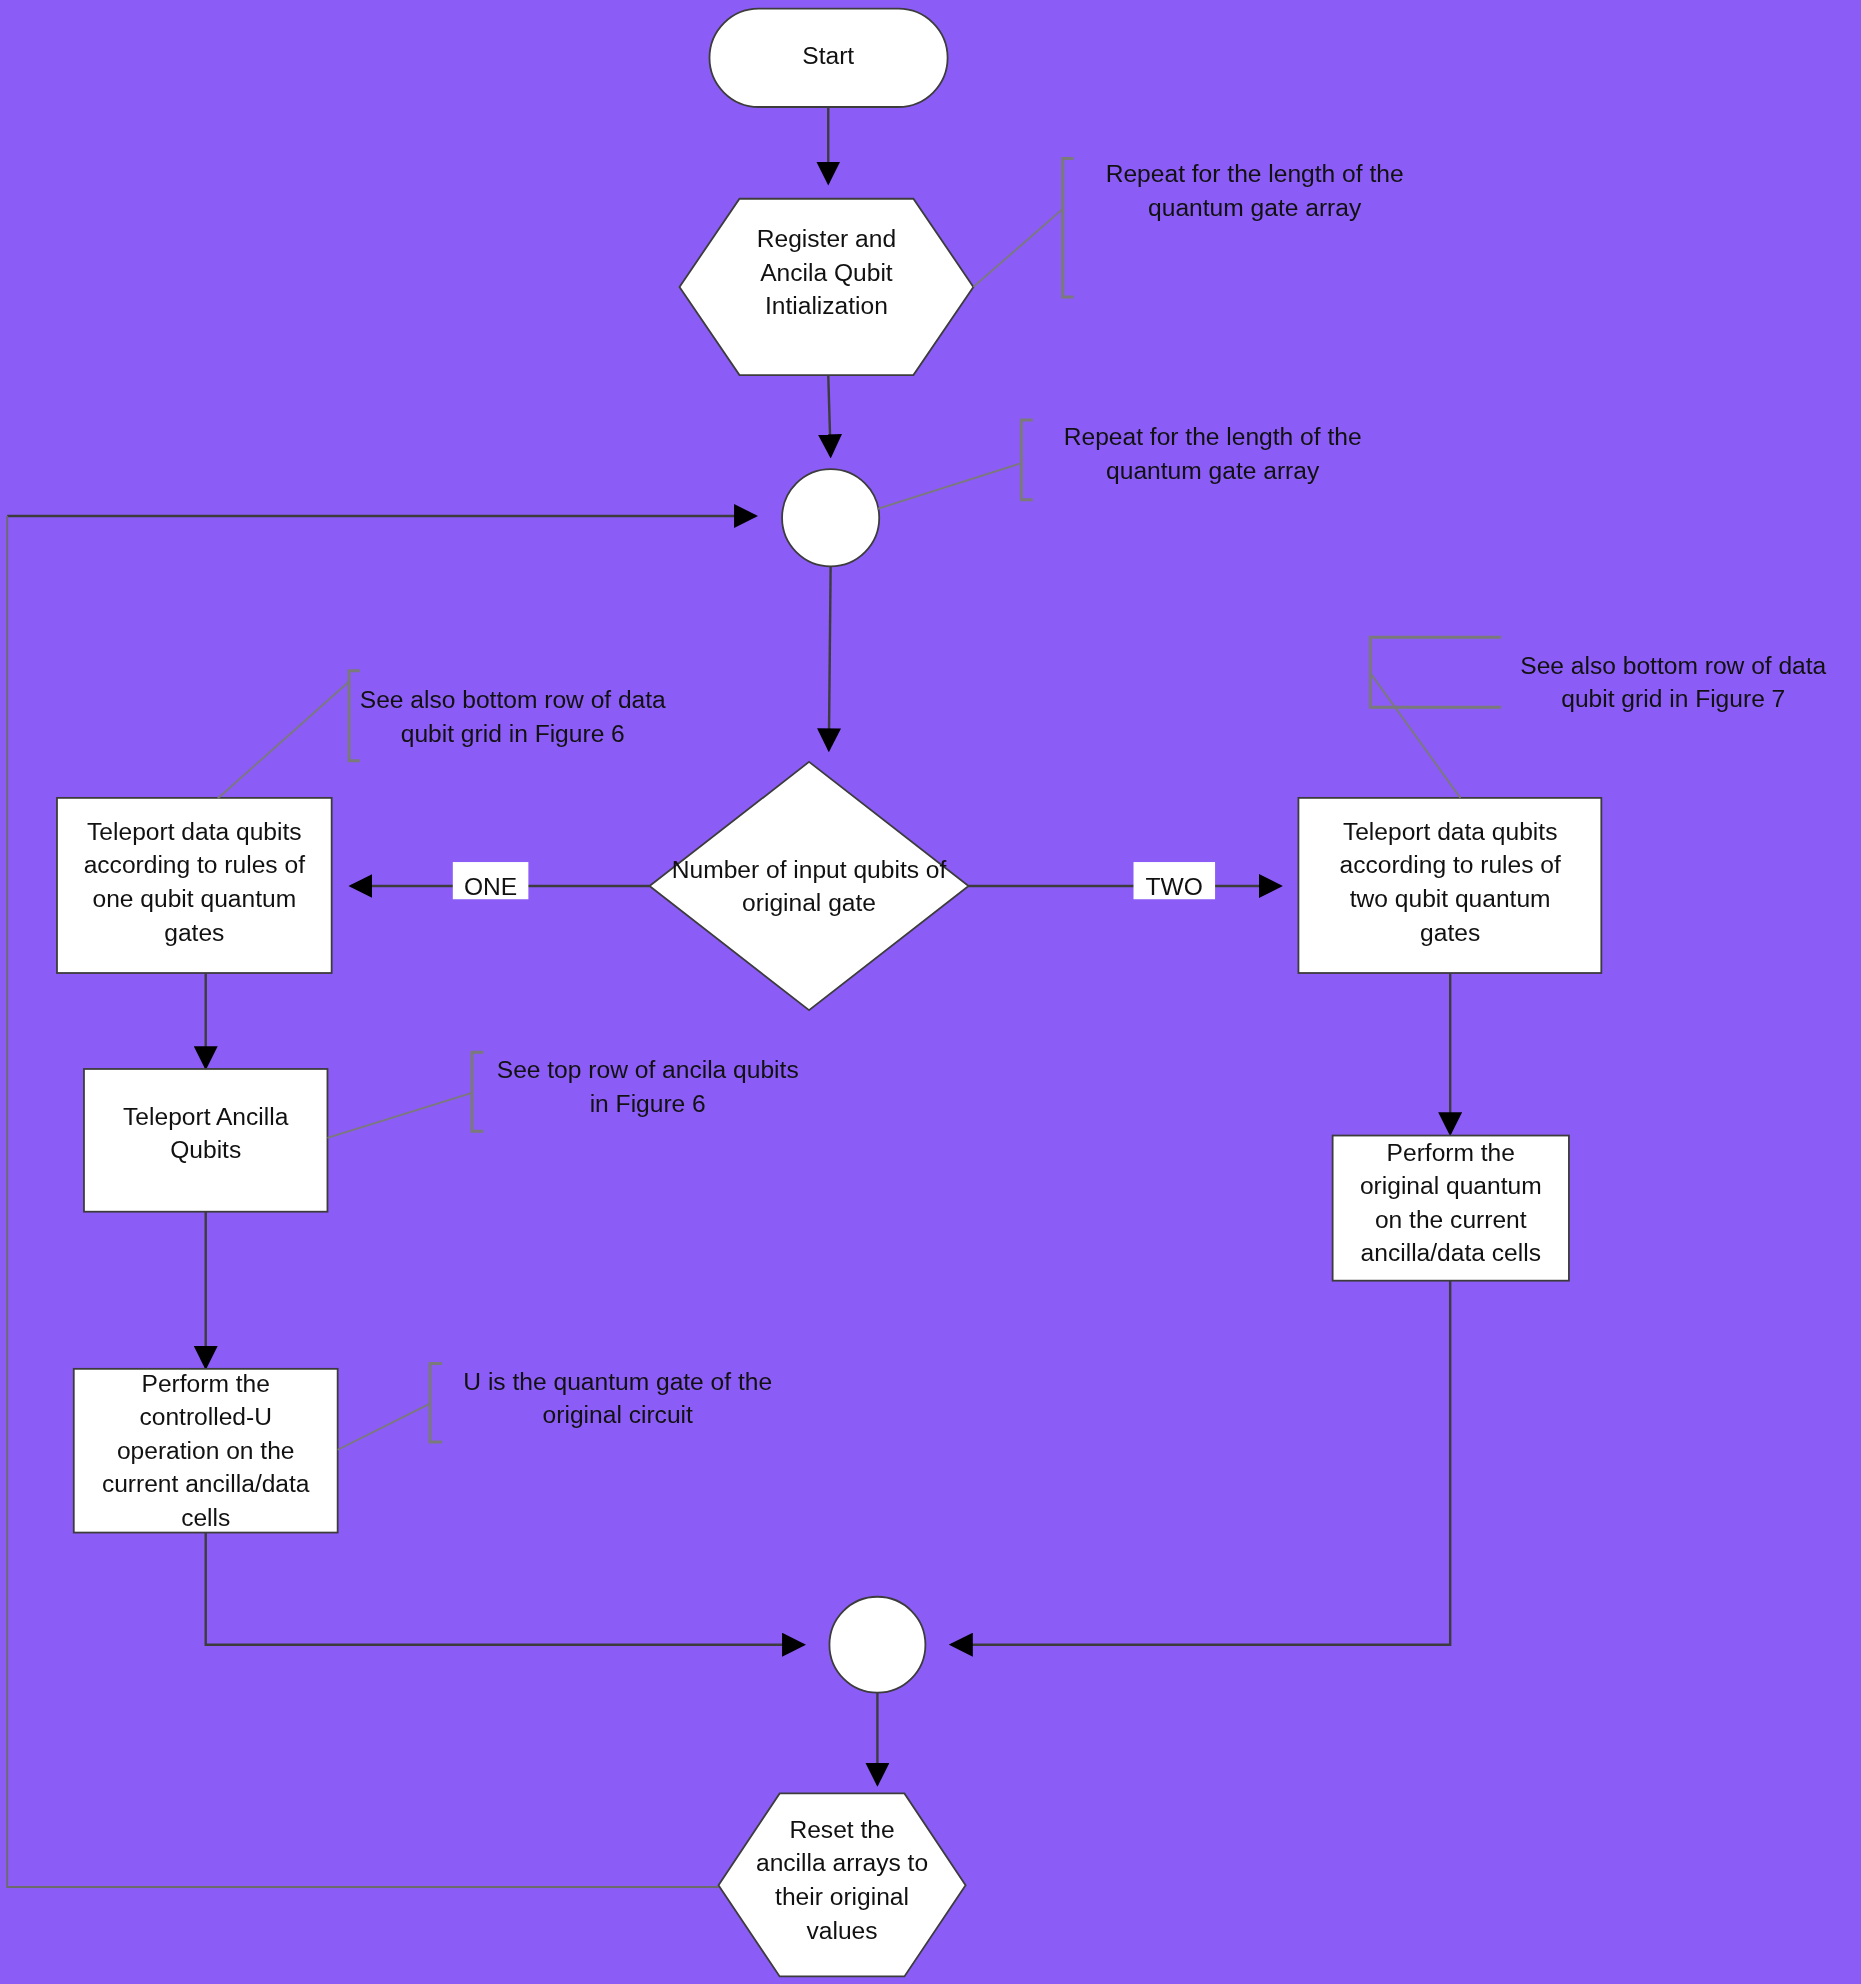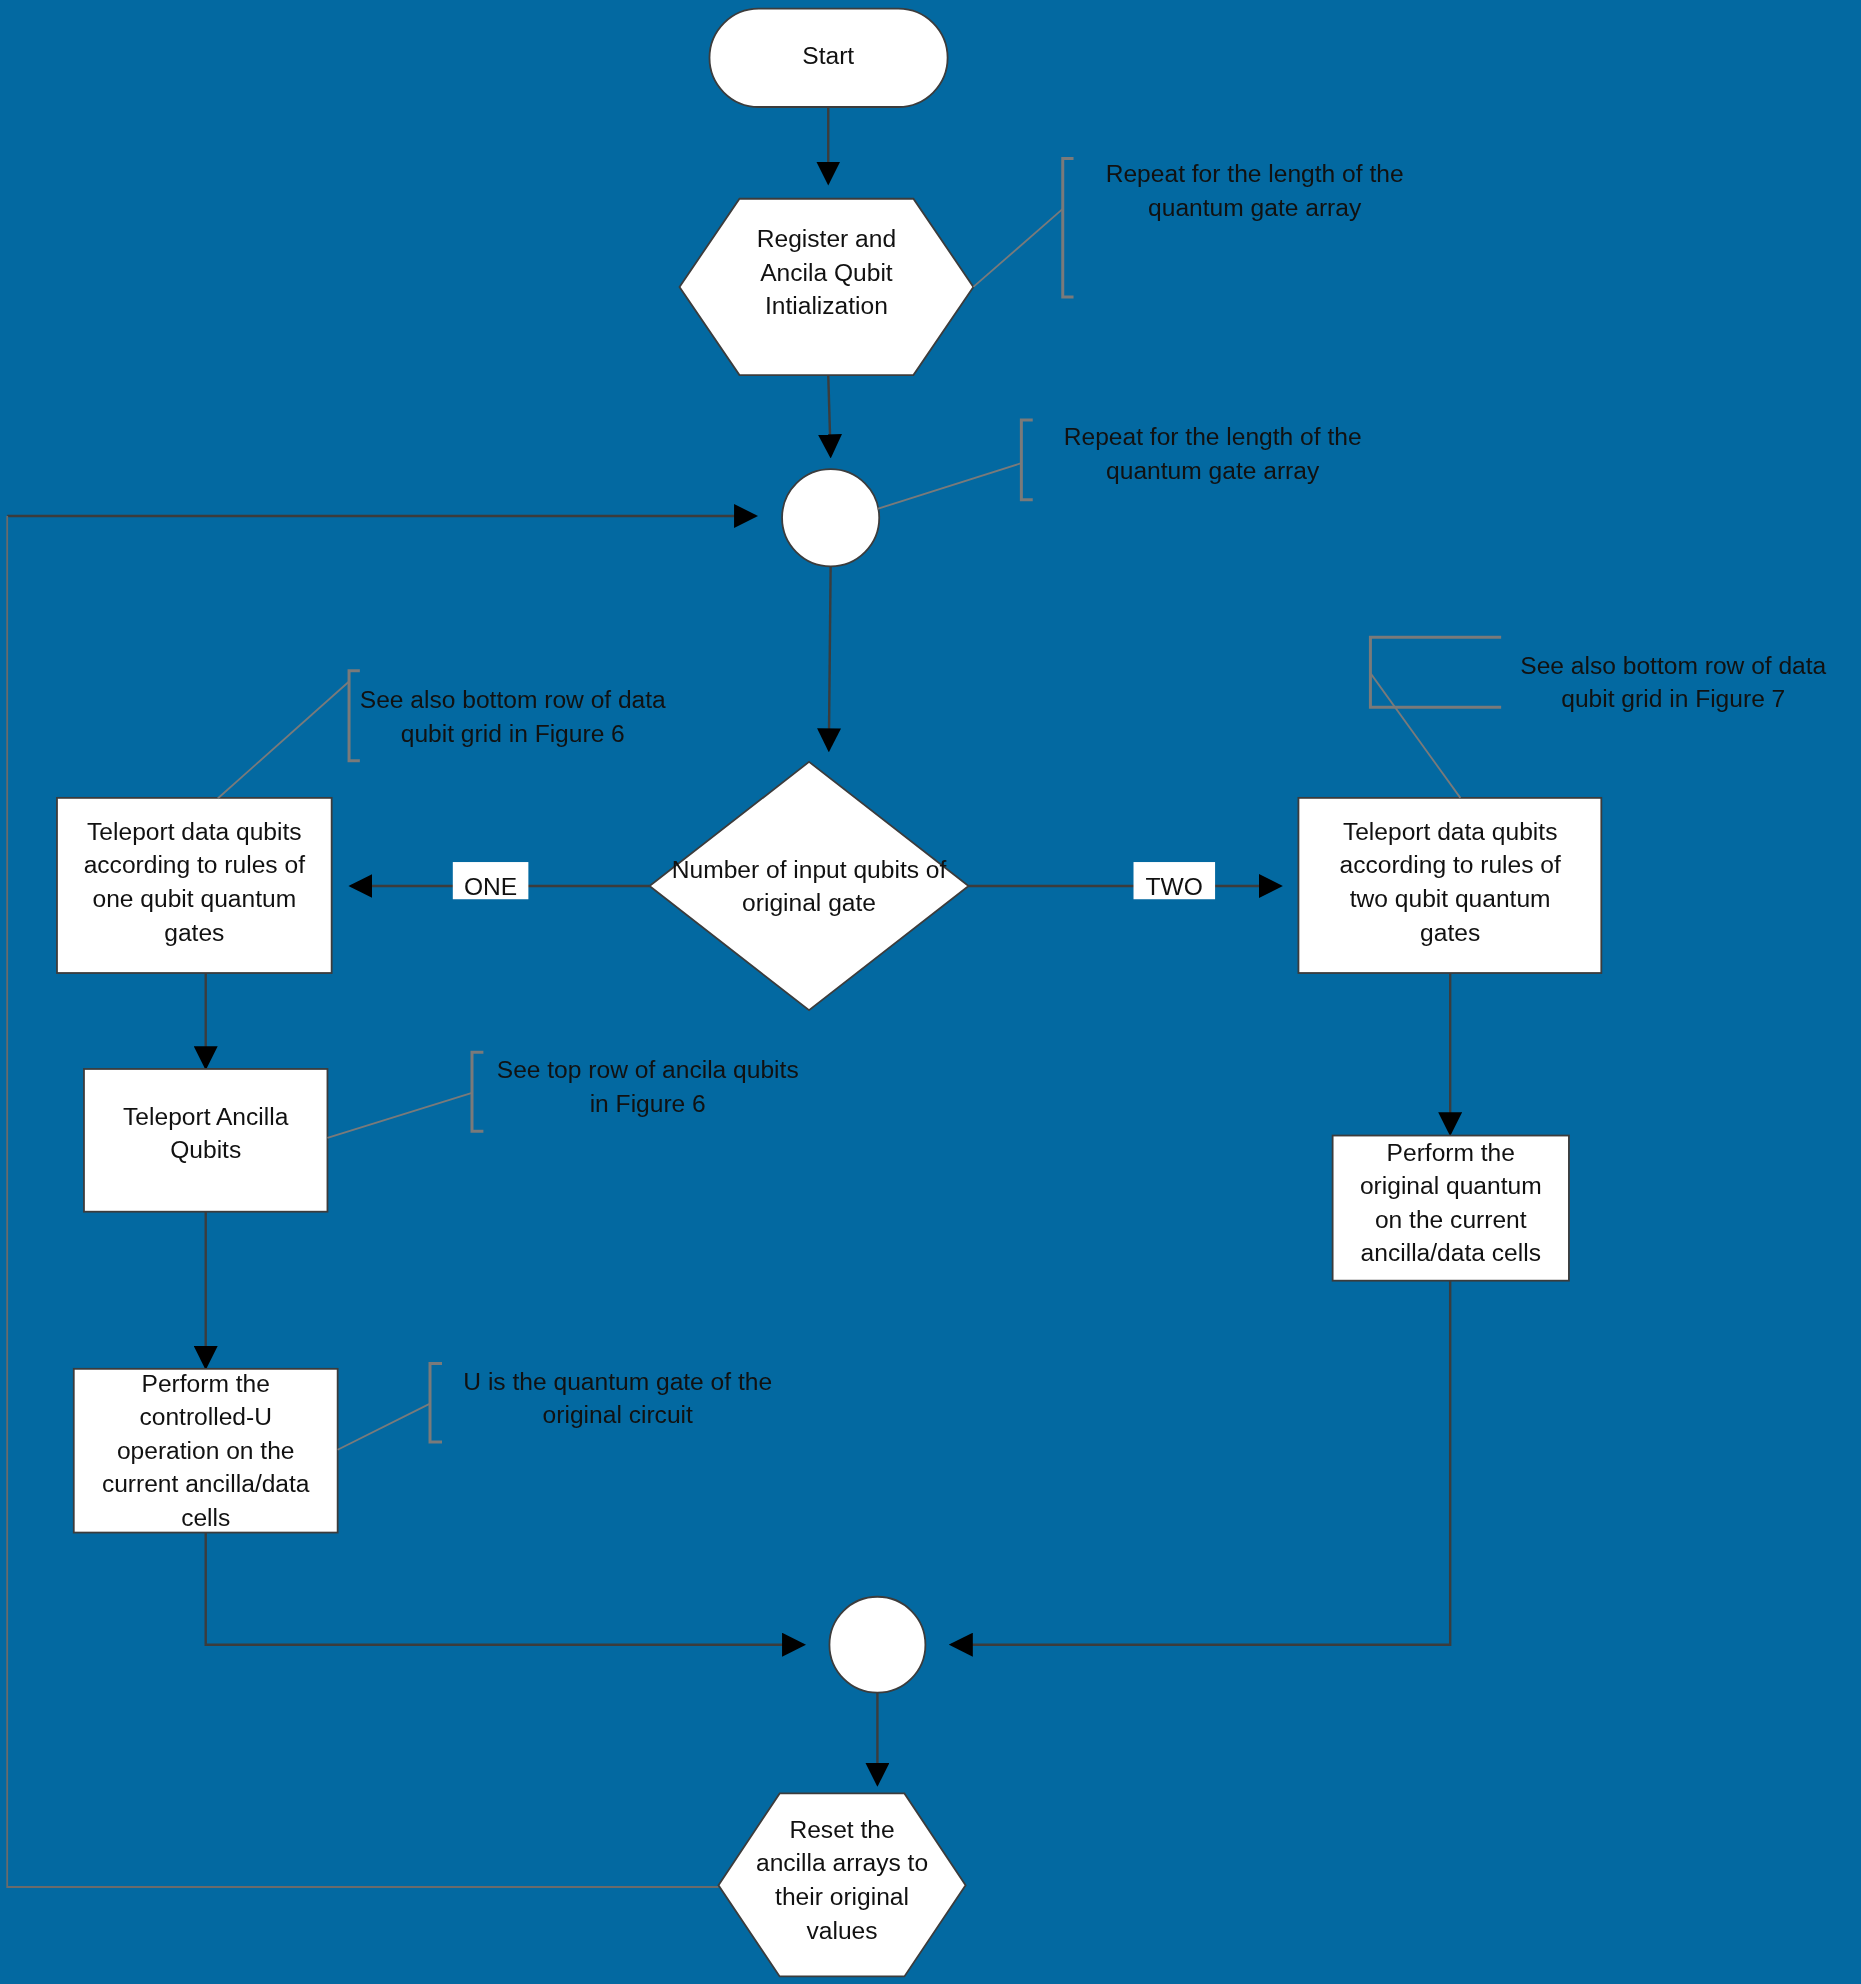--- a/index.html
+++ b/index.html
@@ -1,17 +1,17 @@
 <!DOCTYPE html>
 <html style="font-size:9.6px"><head>
 <meta charset="utf-8">
 <style>
   html,body{margin:0;padding:0;background:#ffffff;}
   body{font-family:"Liberation Sans", sans-serif;}
-  #stage{position:relative;width:1861px;height:1985px;background:#0369a1;overflow:hidden;}
+  #stage{position:relative;width:1861px;height:1985px;background:#8b5cf6;overflow:hidden;}
   svg{position:absolute;top:0;left:0;width:1861px;height:1985px;display:block;}
   .shape{fill:#ffffff;stroke:#3c3c3c;stroke-width:3;}
   .conn{fill:none;stroke:#3c3c3c;stroke-width:4;}
   .conn-thin{fill:none;stroke:#6b6b6b;stroke-width:3;}
   .leader{fill:none;stroke:#7a7a7a;stroke-width:3;}
   .bracket{fill:none;stroke:#7a7a7a;stroke-width:5;}
   .arrow{fill:#000000;stroke:none;}
   .lbl{font-family:"Liberation Sans", sans-serif;font-size:41px;fill:#111111;}
   .lbl-node{font-size:41px;}
   .lbl-edge{font-size:41px;}

